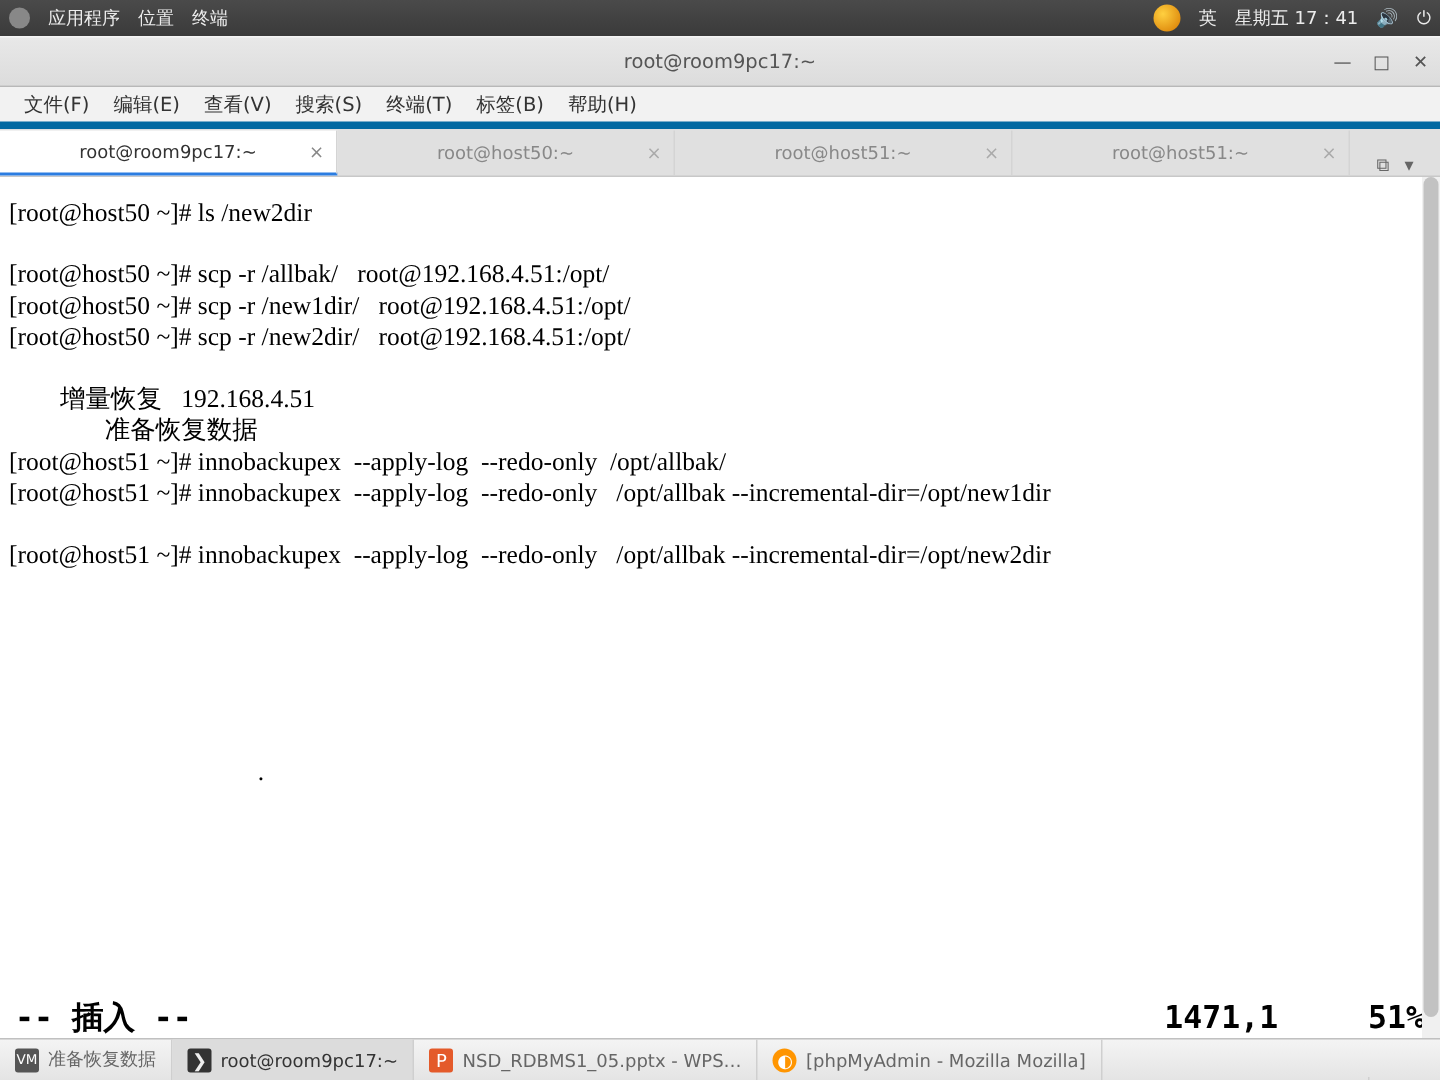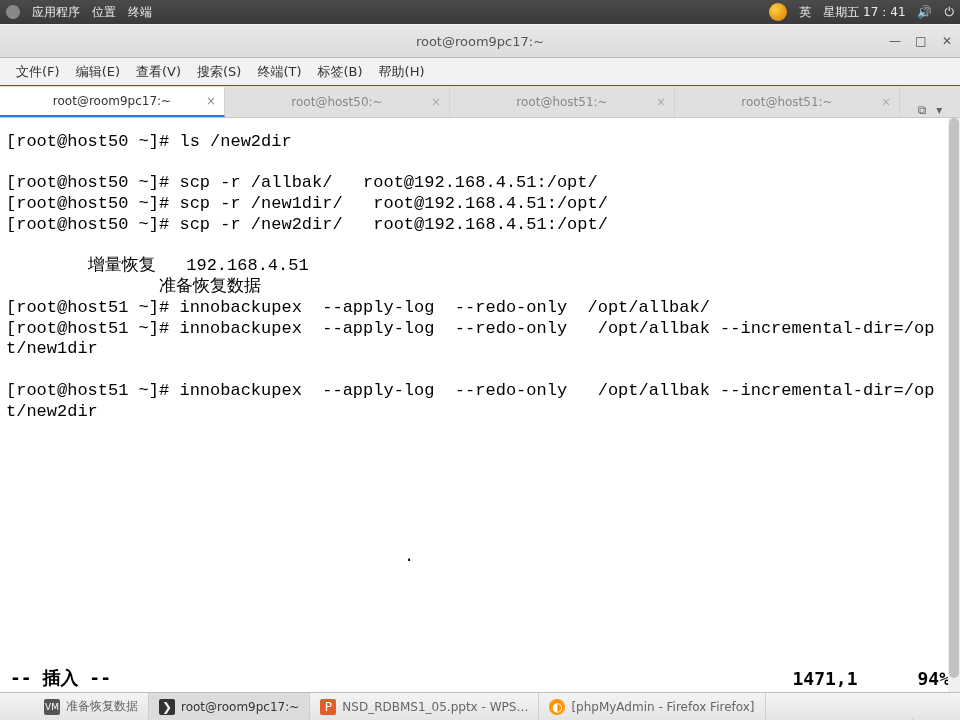--- a/index.html
+++ b/index.html
@@ -26,21 +26,21 @@
     height: 34px; background: linear-gradient(#e8e8e8,#dcdcdc);
     border-top:1px solid #f4f4f4; border-bottom:1px solid #b8b8b8;
     display:flex; align-items:center; justify-content:center;
     color:#555; font-size:13px;
     position:relative;
   }
   .titlebar .winbtns { position:absolute; right:6px; display:flex; gap:12px; }
   .winbtn { width:14px; height:14px; display:flex; align-items:center; justify-content:center; color:#555; font-size:12px; cursor:pointer; }
   
   .menubar {
-    height: 28px; background:#f2f2f2; border-bottom:1px solid #0369a1;
+    height: 28px; background:#f2f2f2; border-bottom:5px solid #0369a1;
     display:flex; align-items:center; gap:4px; padding:0 10px;
     font-size:13px; color:#333;
   }
   .menubar .item { padding:3px 6px; cursor:pointer; }
   
   .tabbar {
     height: 32px; background:#e0e0e0; border-bottom:1px solid #c8c8c8;
     display:flex; align-items:flex-end; font-size:12px;
     position:relative;
   }
@@ -53,39 +53,39 @@
   .tab.active { background:#fff; color:#333; border-bottom:2px solid #2b7de1; }
   .tab.active .close { color:#888; }
   .tabextra { width:60px; display:flex; align-items:center; justify-content:center; gap:10px; color:#666; }
   
   .terminal-wrap {
     flex:1; background:#ffffff; position:relative; overflow:hidden;
     display:flex; flex-direction:column;
   }
   .terminal {
     flex:1; padding:14px 6px 0 6px;
-    font-family: Liberation Mono, monospace;
+    font-family: Liberation Serif, serif;
     font-size:17px; color:#000; line-height:1.22; white-space:pre-wrap;
     word-break:break-all;
     position:relative;
   }
   .scrollbar { position:absolute; right:0; top:0; width:12px; height:100%; background:#f0f0f0; }
   .scrollthumb { position:absolute; right:1px; top:0; width:10px; height:560px; background:#c2c2c2; border-radius:5px; }
   .tline { display:block; }
   .status {
     height:28px; display:flex; align-items:center; padding:0 10px;
-    font-family: "DejaVu Sans Mono",monospace; font-size:18px; font-weight:bold;
+    font-family: "DejaVu Sans Mono",monospace; font-size:21px; font-weight:bold;
     background:#fff;
   }
   .status .right { margin-left:auto; display:flex; gap:60px;align-items:center; }
   
   .taskbar {
     height: 28px; background:linear-gradient(#f4f4f4,#e4e4e4);
     border-top:1px solid #c0c0c0; display:flex; align-items:center;
-    font-size:12px; color:#666;padding-left:34px;
+    font-size:12px; color:#666;
   }
   .taskbtn {
     height:100%; display:flex; align-items:center; gap:6px;
     padding:0 10px; border-right:1px solid #cfcfcf; cursor:pointer;
   }
   .taskbtn.active { background:#dcdcdc; color:#333; }
   .ticon { width:16px; height:16px; display:inline-flex; align-items:center; justify-content:center; font-size:12px; }
   .ticon.term { background:#333; color:#eee; border-radius:2px; }
   .ticon.wps  { background:#e45a2a; color:#fff; border-radius:2px; }
   .ticon.ff   { background:#ff9500; color:#fff; border-radius:50%; }
@@ -155,36 +155,36 @@
 
 <div class="terminal-wrap">
   <div class="terminal" id="terminal"><span class="tline">[root@host50 ~]# ls /new2dir</span><span class="tline">&nbsp;</span><span class="tline">[root@host50 ~]# scp -r /allbak/   root@192.168.4.51:/opt/</span><span class="tline">[root@host50 ~]# scp -r /new1dir/   root@192.168.4.51:/opt/</span><span class="tline">[root@host50 ~]# scp -r /new2dir/   root@192.168.4.51:/opt/</span><span class="tline">&nbsp;</span><span class="tline">        增量恢复   192.168.4.51</span><span class="tline">               准备恢复数据</span><span class="tline">[root@host51 ~]# innobackupex  --apply-log  --redo-only  /opt/allbak/</span><span class="tline">[root@host51 ~]# innobackupex  --apply-log  --redo-only   /opt/allbak --incremental-dir=/opt/new1dir</span><span class="tline">&nbsp;</span><span class="tline">[root@host51 ~]# innobackupex  --apply-log  --redo-only   /opt/allbak --incremental-dir=/opt/new2dir</span><span class="tline">&nbsp;</span><span class="tline">&nbsp;</span><span class="tline">&nbsp;</span><span class="tline">&nbsp;</span><span class="tline">&nbsp;</span><span class="tline">&nbsp;</span><span class="tline">                                       .</span><span class="tline">&nbsp;</span><span class="tline">&nbsp;</span><span class="tline">&nbsp;</span><span class="tline">&nbsp;</span></div>
   <div class="scrollbar">
     <div class="scrollthumb"></div>
   </div>
   <div class="status">
     <span style="font-weight:bold">-- 插入 --</span>
     <span class="right">
       <span>1471,1</span>
-      <span>94%</span>
+      <span>51%</span>
     </span>
   </div>
 </div>
 
 <div class="taskbar">
   <div class="taskbtn">
     <span class="ticon vm">VM</span>
     <span>准备恢复数据</span>
   </div>
   <div class="taskbtn active">
     <span class="ticon term">❯</span>
     <span>root@room9pc17:~</span>
   </div>
   <div class="taskbtn">
     <span class="ticon wps">P</span>
     <span>NSD_RDBMS1_05.pptx - WPS…</span>
   </div>
   <div class="taskbtn">
     <span class="ticon ff">◐</span>
-    <span>[phpMyAdmin - Firefox Firefox]</span>
+    <span>[phpMyAdmin - Mozilla Mozilla]</span>
   </div>
   <div class="wscount">1 / 4</div>
 </div>
 
 </body></html>

